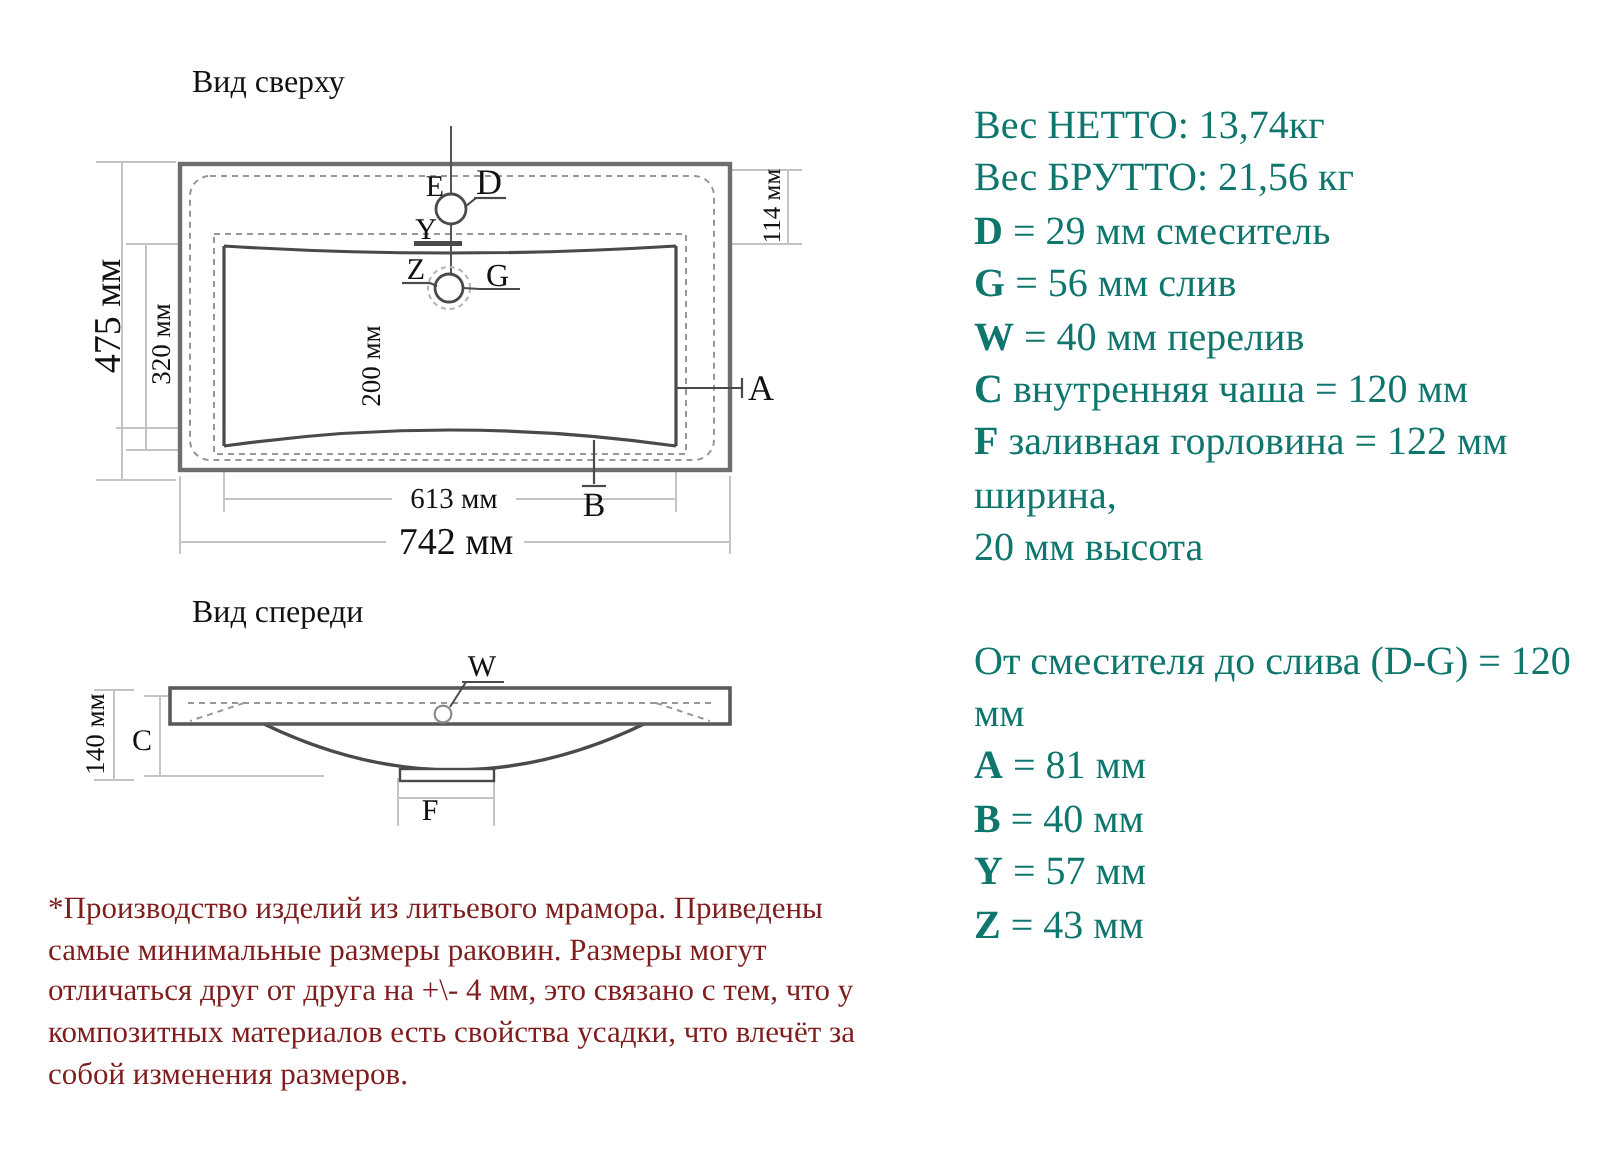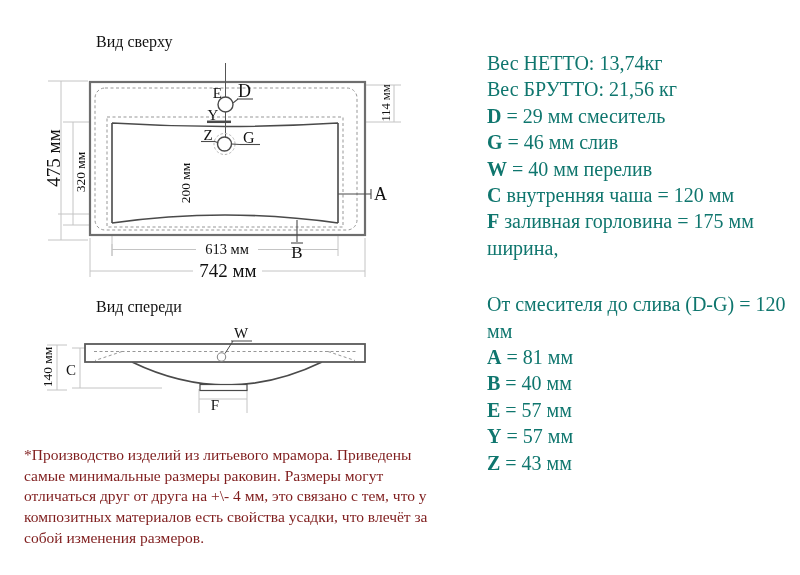--- a/index.html
+++ b/index.html
@@ -154,27 +154,27 @@
     </g>
   </svg>
 
   <div class="view-title" id="title-top">Вид сверху</div>
   <div class="view-title" id="title-front">Вид спереди</div>
 
   <div class="col">
     <div class="ln"><b></b><span>Вес НЕТТО: 13,74кг</span></div>
     <div class="ln"><b></b><span>Вес БРУТТО: 21,56 кг</span></div>
     <div class="ln"><b>D</b><span> = 29 мм смеситель</span></div>
-    <div class="ln"><b>G</b><span> = 46 мм слив</span></div>
+    <div class="ln"><b>G</b><span> = 56 мм слив</span></div>
     <div class="ln"><b>W</b><span> = 40 мм перелив</span></div>
     <div class="ln"><b>C</b><span> внутренняя чаша = 120 мм</span></div>
-    <div class="ln"><b>F</b><span> заливная горловина = 175 мм ширина,</span></div>
+    <div class="ln"><b>F</b><span> заливная горловина = 122 мм ширина,</span></div>
+    <div class="ln"><b></b><span>20 мм высота</span></div>
     <div class="gap"></div>
     <div class="ln"><b></b><span>От смесителя до слива (D-G) = 120 мм</span></div>
     <div class="ln"><b>A</b><span> = 81 мм</span></div>
     <div class="ln"><b>B</b><span> = 40 мм</span></div>
-    <div class="ln"><b>E</b><span> = 57 мм</span></div>
     <div class="ln"><b>Y</b><span> = 57 мм</span></div>
     <div class="ln"><b>Z</b><span> = 43 мм</span></div>
   </div>
 
   <div id="footnote">*Производство изделий из литьевого мрамора. Приведены самые минимальные размеры раковин. Размеры могут отличаться друг от друга на +\- 4 мм, это связано с тем, что у композитных материалов есть свойства усадки, что влечёт за собой изменения размеров.</div>
 </div>
 
 </body></html>

